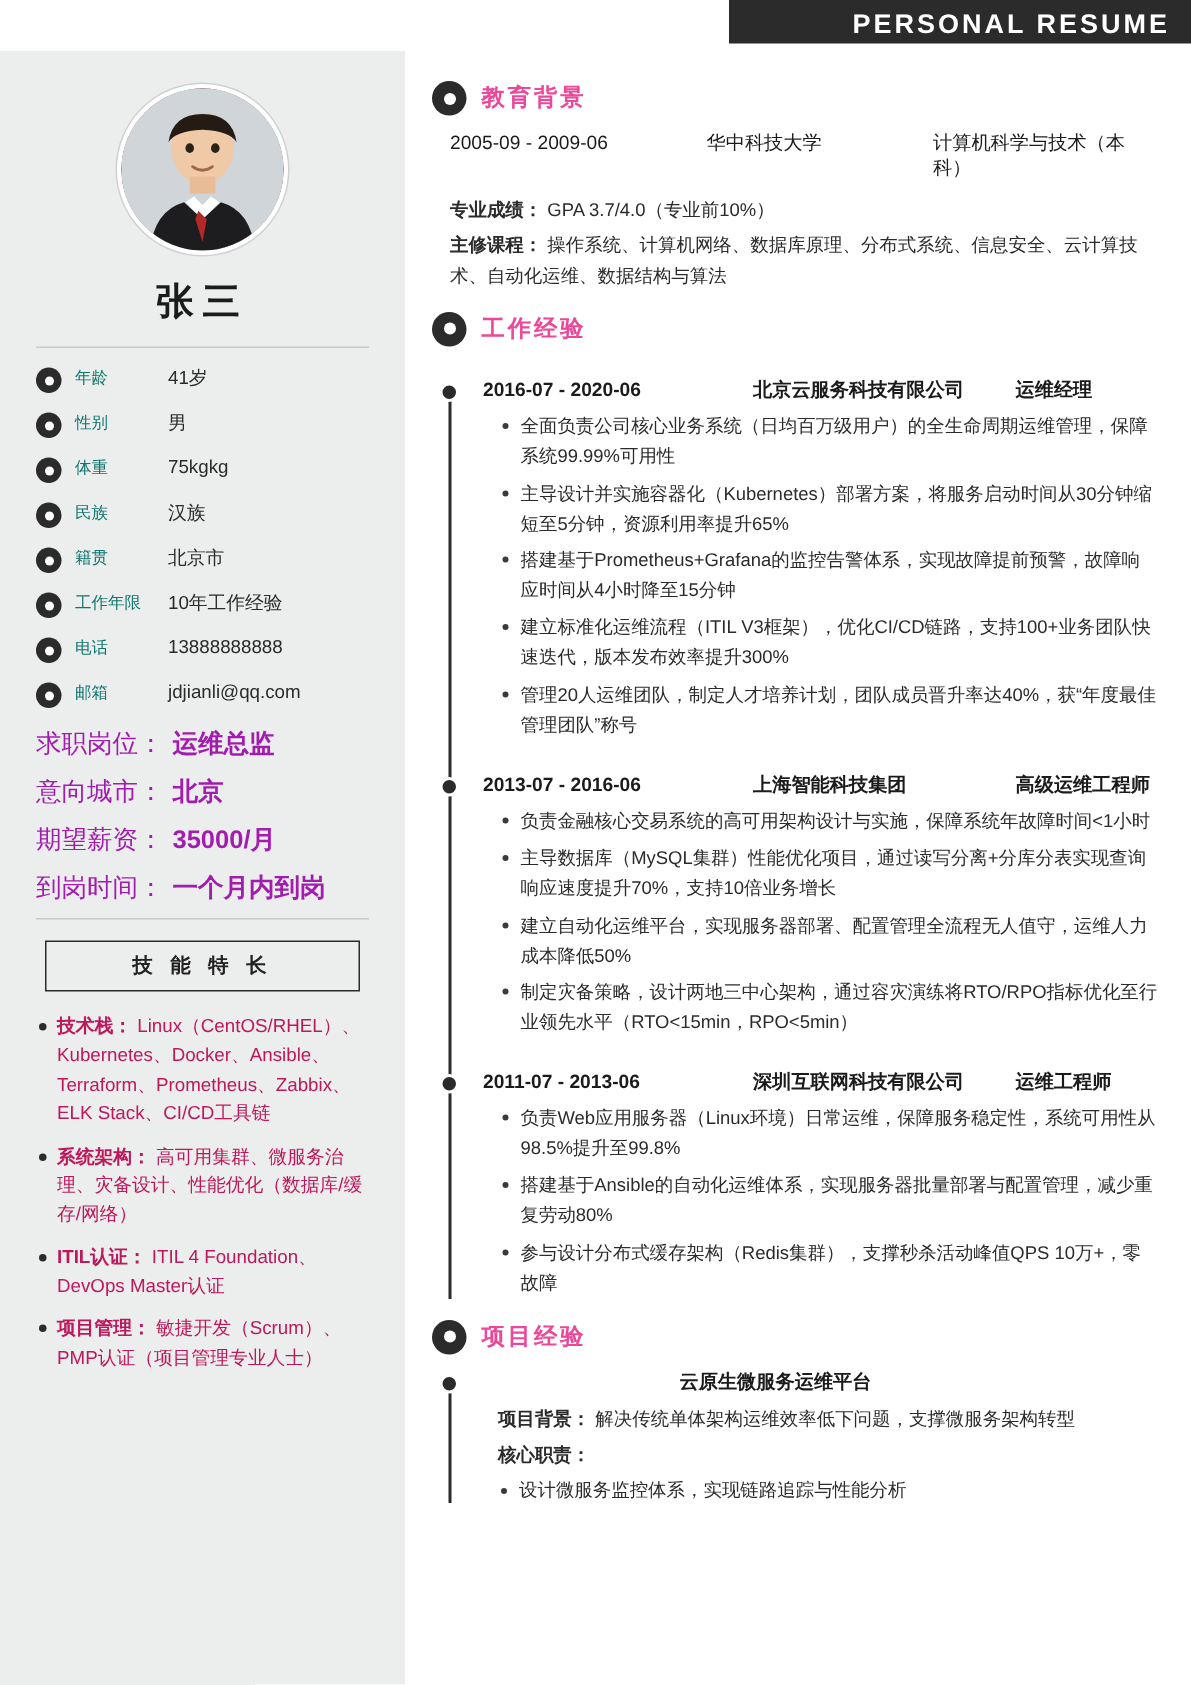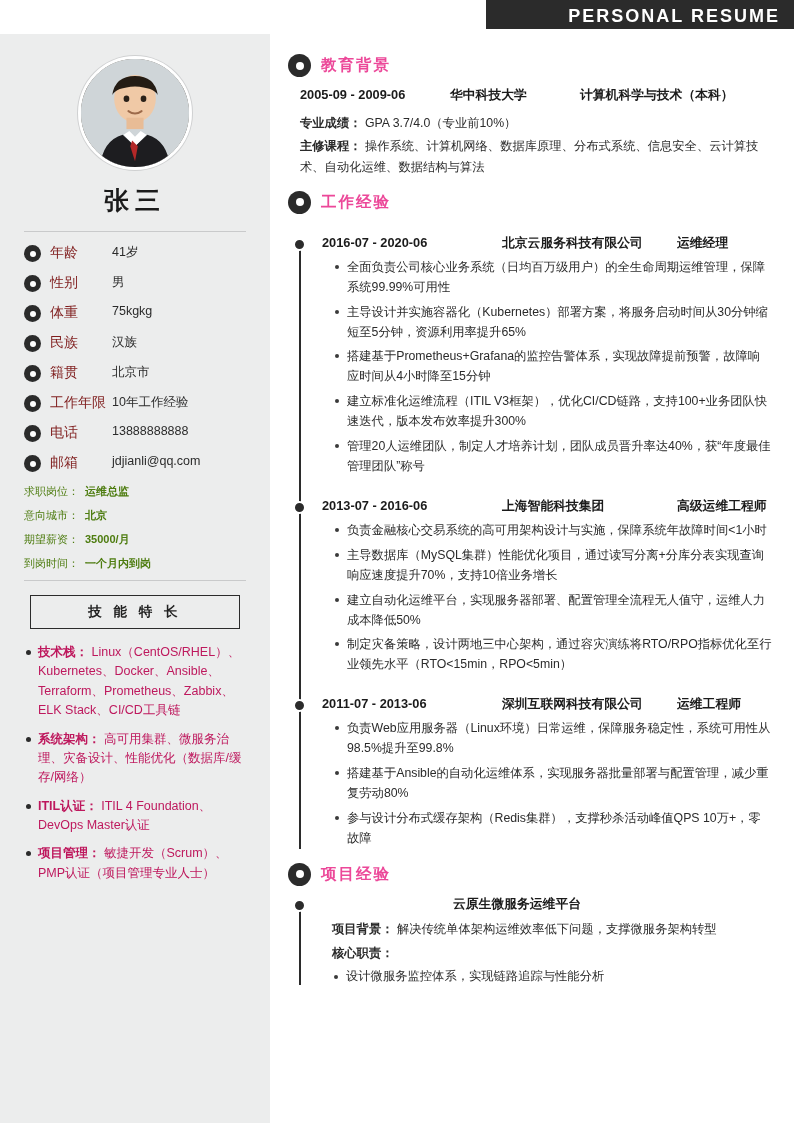--- a/index.html
+++ b/index.html
@@ -93,34 +93,34 @@
     flex: 0 0 auto;
     margin-top: 1px;
   }
   .bullet-icon i {
     width: 6px; height: 6px; border-radius: 50%;
     background: #ffffff; display:block;
   }
   .info-label {
     width: 62px;
     flex: 0 0 62px;
-    font-size: 14px;
-    color: #7f1d1d;
+    font-size: 11px;
+    color: #0f766e;
   }
   .info-value {
     flex: 1 1 auto;
     font-size: 12.5px;
     color: #2b2b2b;
     word-break: break-all;
   }
   .job-list { margin-top: 4px; }
   .job-row {
-    font-size: 11px;
+    font-size: 17px;
     margin-bottom: 9px;
-    color: #4d7c0f;
+    color: #a21caf;
   }
   .job-row b { font-weight: 700; margin-left: 6px; }
   .skill-title-box {
     border: 1px solid #2b2b2b;
     text-align: center;
     padding: 7px 12px;
     font-weight: 700;
     letter-spacing: 4px;
     font-size: 13.5px;
     margin: 14px 6px 14px 6px;
@@ -181,23 +181,24 @@
   .sec-title {
     font-size: 15.5px;
     font-weight: 700;
     letter-spacing: 2px;
     color: #ec4899;
   }
   .edu-block { padding-left: 12px; margin-bottom: 14px; }
   .edu-line1 {
     display: flex;
     font-size: 12.8px;
-    font-weight: 700;
+    font-weight: 400;
     margin-bottom: 9px;
     color: #1b1b1b;
+    gap: 21px;
   }
   .edu-date { width: 150px; flex: 0 0 150px; }
   .edu-school { width: 130px; flex: 0 0 130px; }
   .edu-major { flex: 1 1 auto; }
   .edu-row {
     font-size: 12.3px;
     line-height: 1.65;
     margin-bottom: 3px;
     color: #2b2b2b;
   }

